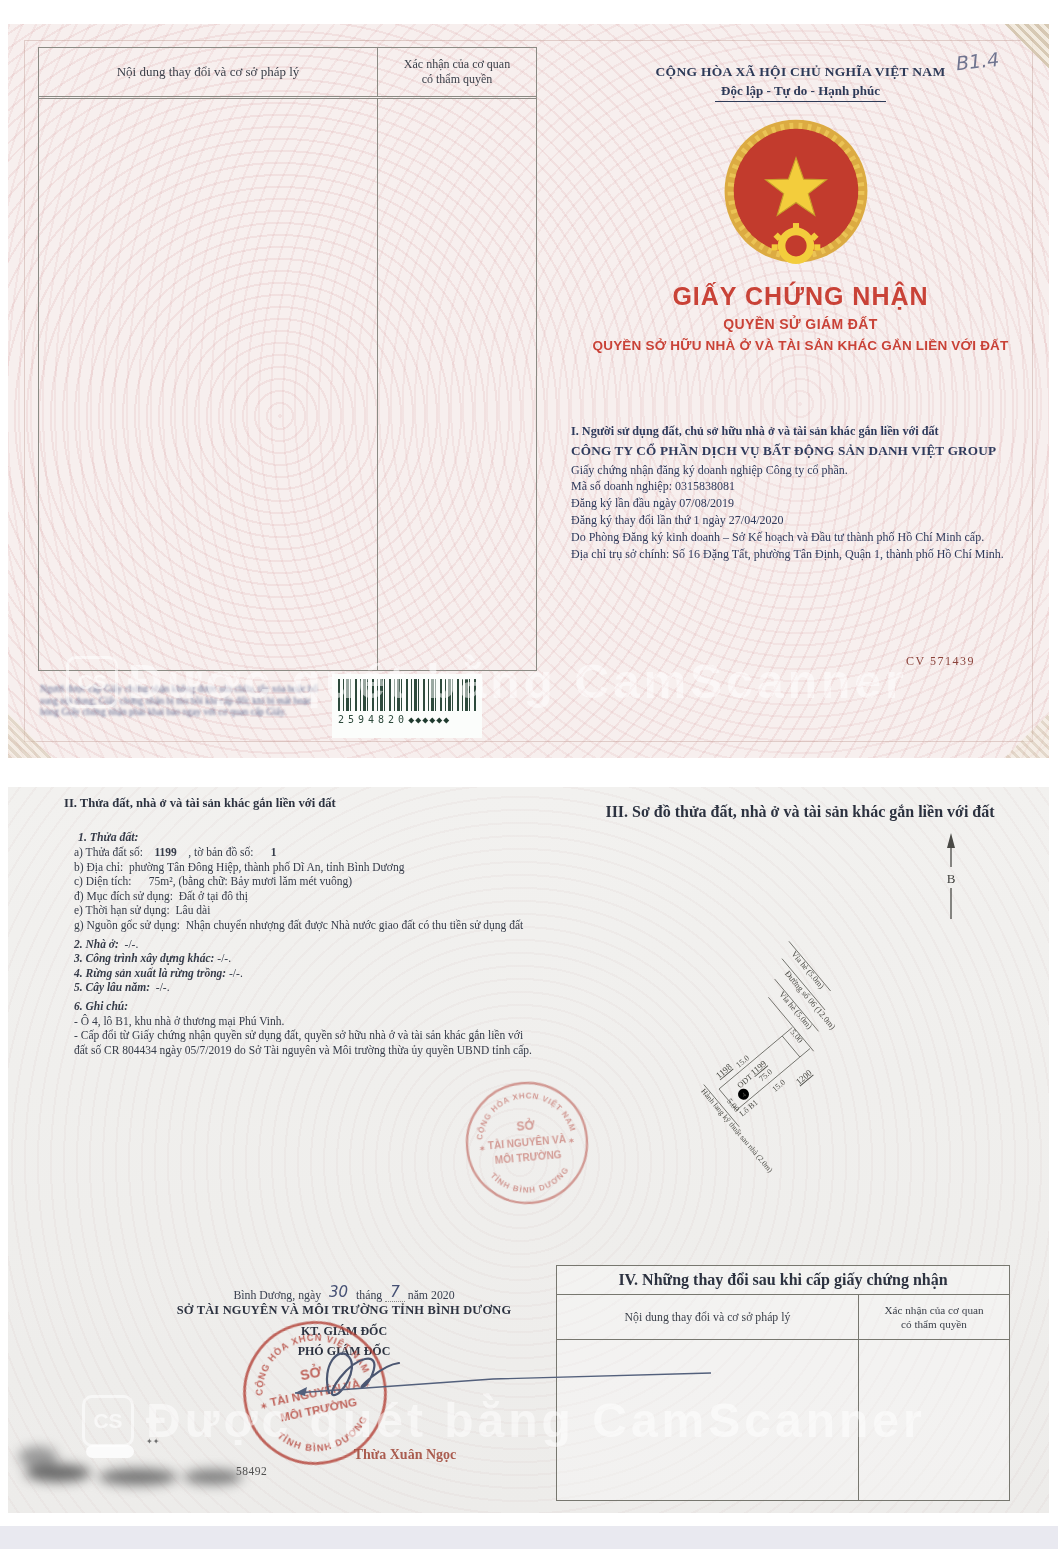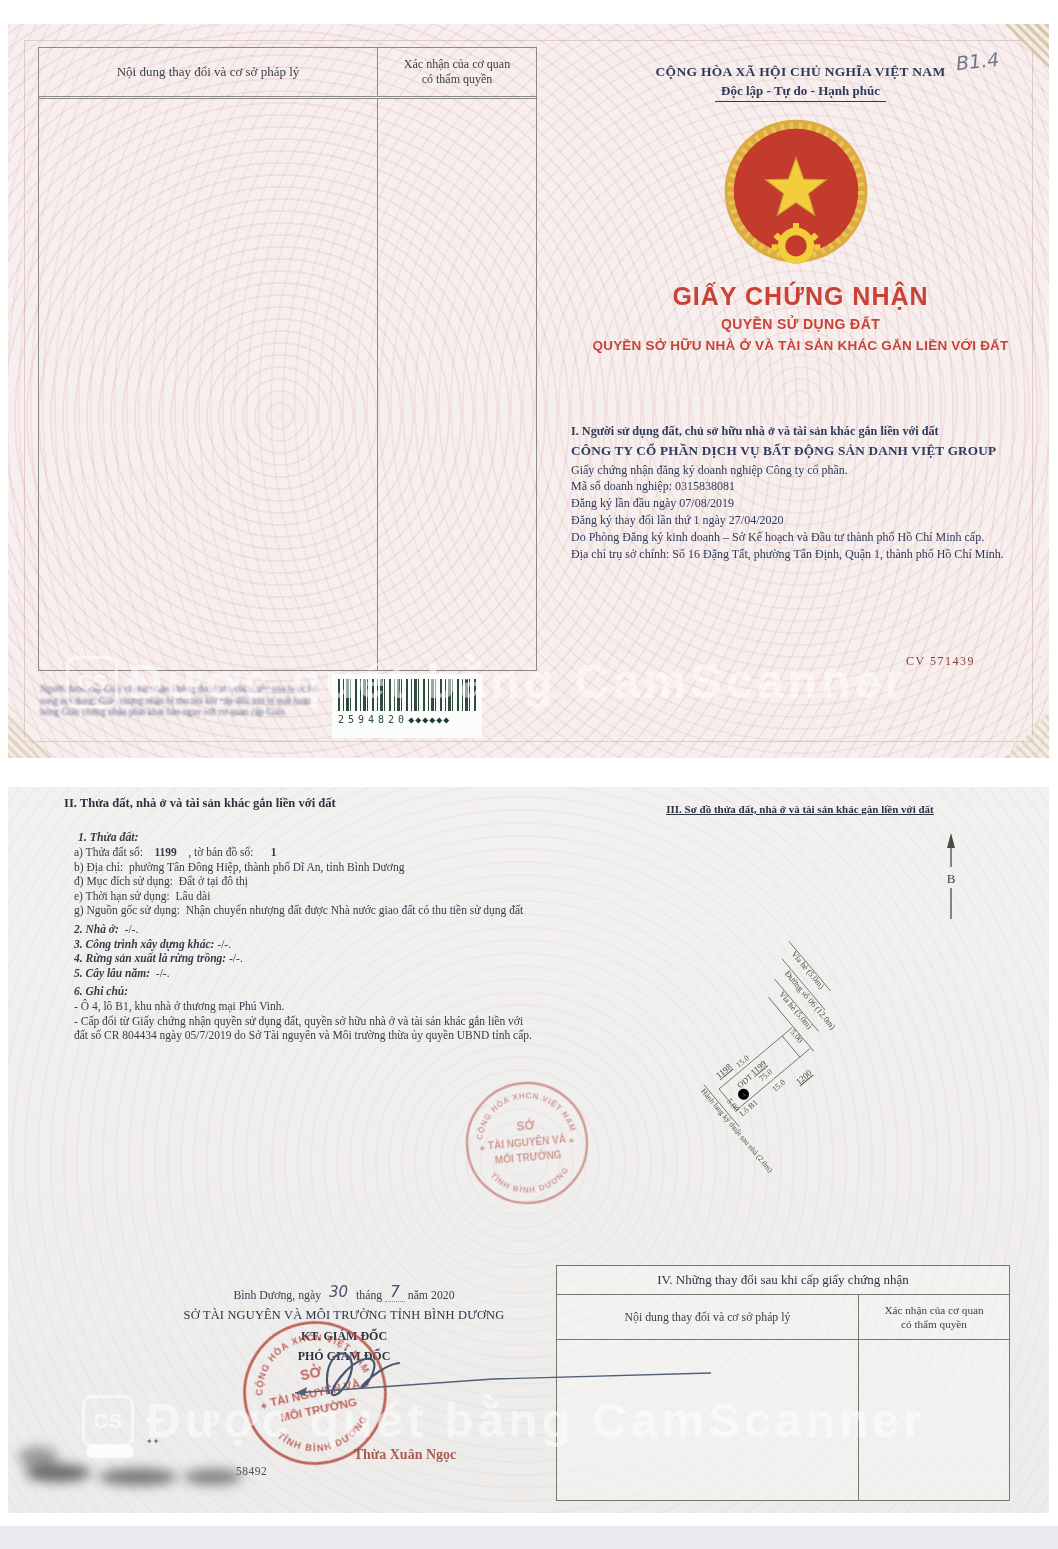--- a/index.html
+++ b/index.html
@@ -66,40 +66,40 @@
   .sec2sub{position:absolute;left:70px;top:43px;font-size:11.8px;font-weight:bold;font-style:italic;}
   .sec2body{position:absolute;left:66px;top:58px;width:458px;font-size:11.5px;line-height:14.6px;}
   .sec2body .row{white-space:normal;}
   .sec2body .wrapg{padding-left:32px;text-indent:-32px;}
   .sec2body b.v{font-weight:bold;}
   .gap1{height:4px;}
   .itm{font-weight:bold;font-style:italic;}
   .itm .nv{font-weight:normal;font-style:normal;}
   .notes p{margin:0;}
 
-  .sec3h{position:absolute;left:552px;top:16px;width:480px;text-align:center;font-size:11px;font-weight:bold;color:#2c3240;text-decoration:underline;}
+  .sec3h{position:absolute;left:552px;top:16px;width:480px;text-align:center;font-size:16px;font-weight:bold;color:#2c3240;}
   .north{position:absolute;left:930px;top:44px;}
 
   .sketch{position:absolute;left:600px;top:140px;}
   .sketch text{fill:#4c4c46;font-family:"Liberation Serif", serif;}
   .sketch line, .sketch rect{stroke:#6e6e68;fill:none;}
 
   .sec4{position:absolute;left:548px;top:478px;width:452px;height:234px;border:1px solid #77776f;background:rgba(252,252,251,.35);}
-  .sec4 .t{height:28px;display:flex;align-items:center;justify-content:center;font-size:13px;font-weight:normal;border-bottom:1px solid #77776f;color:#2c3240;}
+  .sec4 .t{height:28px;display:flex;align-items:center;justify-content:center;font-size:16px;font-weight:bold;border-bottom:1px solid #77776f;color:#2c3240;}
   .sec4 .hrow{display:flex;height:44px;border-bottom:1px solid #77776f;}
   .sec4 .c1{flex:1;display:flex;align-items:center;justify-content:center;font-size:11.8px;color:#3a3f49;}
   .sec4 .c2{width:150px;border-left:1px solid #77776f;display:flex;flex-direction:column;align-items:center;justify-content:center;font-size:11.2px;line-height:14px;text-align:center;color:#3a3f49;}
   .sec4 .bdy{position:absolute;left:0;right:0;top:73px;bottom:0;}
   .sec4 .vdiv{position:absolute;right:150px;top:0;bottom:0;border-left:1px solid #77776f;}
 
   .sigblk{position:absolute;left:118px;top:498px;width:436px;text-align:center;color:#2c3240;}
   .sigblk .date{font-size:11.8px;color:#3a4050;}
   .sigblk .hw{font-family:"DejaVu Sans", sans-serif;font-style:italic;font-size:15px;color:#455074;position:relative;top:-2px;padding:0 5px;}
   .sigblk .hw.m{border-bottom:1px dotted #8a8a8a;}
-  .sigblk .org{font-size:12.4px;font-weight:normal;margin-top:5px;letter-spacing:.2px;}
+  .sigblk .org{font-size:12.4px;font-weight:bold;letter-spacing:.2px;}
   .sigblk .kt{font-size:12px;font-weight:bold;margin-top:6px;}
   .sigblk .pgd{font-size:12px;font-weight:bold;margin-top:5px;}
 
   .stamp{position:absolute;}
   .stamp text{fill:#b5463c;font-family:"Liberation Sans", sans-serif;font-weight:bold;}
   .stamp circle{stroke:#b5463c;}
   .stamp1{left:455px;top:292px;width:128px;height:128px;opacity:.5;filter:blur(.5px);transform:rotate(-5deg);}
   .stamp2{left:232px;top:531px;width:150px;height:150px;opacity:.82;filter:blur(.3px);transform:rotate(-12deg);}
 
   .sig-ink{position:absolute;left:235px;top:552px;}
@@ -182,21 +182,21 @@
           <rect x="120" y="152" width="8" height="8" transform="rotate(45 124 156)"></rect>
           <rect x="68" y="166" width="8" height="8"></rect>
           <rect x="124" y="166" width="8" height="8"></rect>
         </g>
       </g>
     </svg>
   </div>
 
   <div class="gtitle">
     <div class="t1">GIẤY CHỨNG NHẬN</div>
-    <div class="t2">QUYỀN SỬ DỤNG ĐẤT</div>
+    <div class="t2">QUYỀN SỬ GIÁM ĐẤT</div>
     <div class="t3">QUYỀN SỞ HỮU NHÀ Ở VÀ TÀI SẢN KHÁC GẮN LIỀN VỚI ĐẤT</div>
   </div>
 
   <div class="sec1">
     <div class="h">I. Người sử dụng đất, chủ sở hữu nhà ở và tài sản khác gắn liền với đất</div>
     <div class="owner">CÔNG TY CỔ PHẦN DỊCH VỤ BẤT ĐỘNG SẢN DANH VIỆT GROUP</div>
     <div>Giấy chứng nhận đăng ký doanh nghiệp Công ty cổ phần.</div>
     <div>Mã số doanh nghiệp: 0315838081</div>
     <div>Đăng ký lần đầu ngày 07/08/2019</div>
     <div>Đăng ký thay đổi lần thứ 1 ngày 27/04/2020</div>
@@ -213,20 +213,21 @@
 </div>
 
 <div class="page2">
 
   <div class="sec2h">II. Thửa đất, nhà ở và tài sản khác gắn liền với đất</div>
   <div class="sec2sub">1. Thửa đất:</div>
 
   <div class="sec2body">
     <div class="row"><span>a) Thửa đất số:</span>&nbsp;&nbsp;&nbsp;&nbsp;<b class="v">1199</b>&nbsp;&nbsp;&nbsp;&nbsp;<span>, tờ bản đồ số:</span>&nbsp;&nbsp;&nbsp;&nbsp;&nbsp;&nbsp;<b class="v">1</b></div>
     <div class="row"><span>b) Địa chỉ:</span>&nbsp;&nbsp;<span>phường Tân Đông Hiệp, thành phố Dĩ An, tỉnh Bình Dương</span></div>
+    <div class="row"><span>c) Diện tích:</span>&nbsp;&nbsp;&nbsp;&nbsp;&nbsp;&nbsp;<span>75m²,</span>&nbsp;<span>(bằng chữ: Bảy mươi lăm mét vuông)</span></div>
     <div class="row"><span>đ) Mục đích sử dụng:</span>&nbsp;&nbsp;<span>Đất ở tại đô thị</span></div>
     <div class="row"><span>e) Thời hạn sử dụng:</span>&nbsp;&nbsp;<span>Lâu dài</span></div>
     <div class="row wrapg"><span>g) Nguồn gốc sử dụng:</span>&nbsp;&nbsp;<span>Nhận chuyển nhượng đất được Nhà nước giao đất có thu tiền sử dụng đất</span></div>
     <div class="gap1"></div>
     <div class="itm"><span>2. Nhà ở:</span>&nbsp;&nbsp;<span class="nv">-/-.</span></div>
     <div class="itm"><span>3. Công trình xây dựng khác:</span>&nbsp;<span class="nv">-/-.</span></div>
     <div class="itm"><span>4. Rừng sản xuất là rừng trồng:</span>&nbsp;<span class="nv">-/-.</span></div>
     <div class="itm"><span>5. Cây lâu năm:</span>&nbsp;&nbsp;<span class="nv">-/-.</span></div>
     <div class="gap1"></div>
     <div class="itm">6. Ghi chú:</div>

